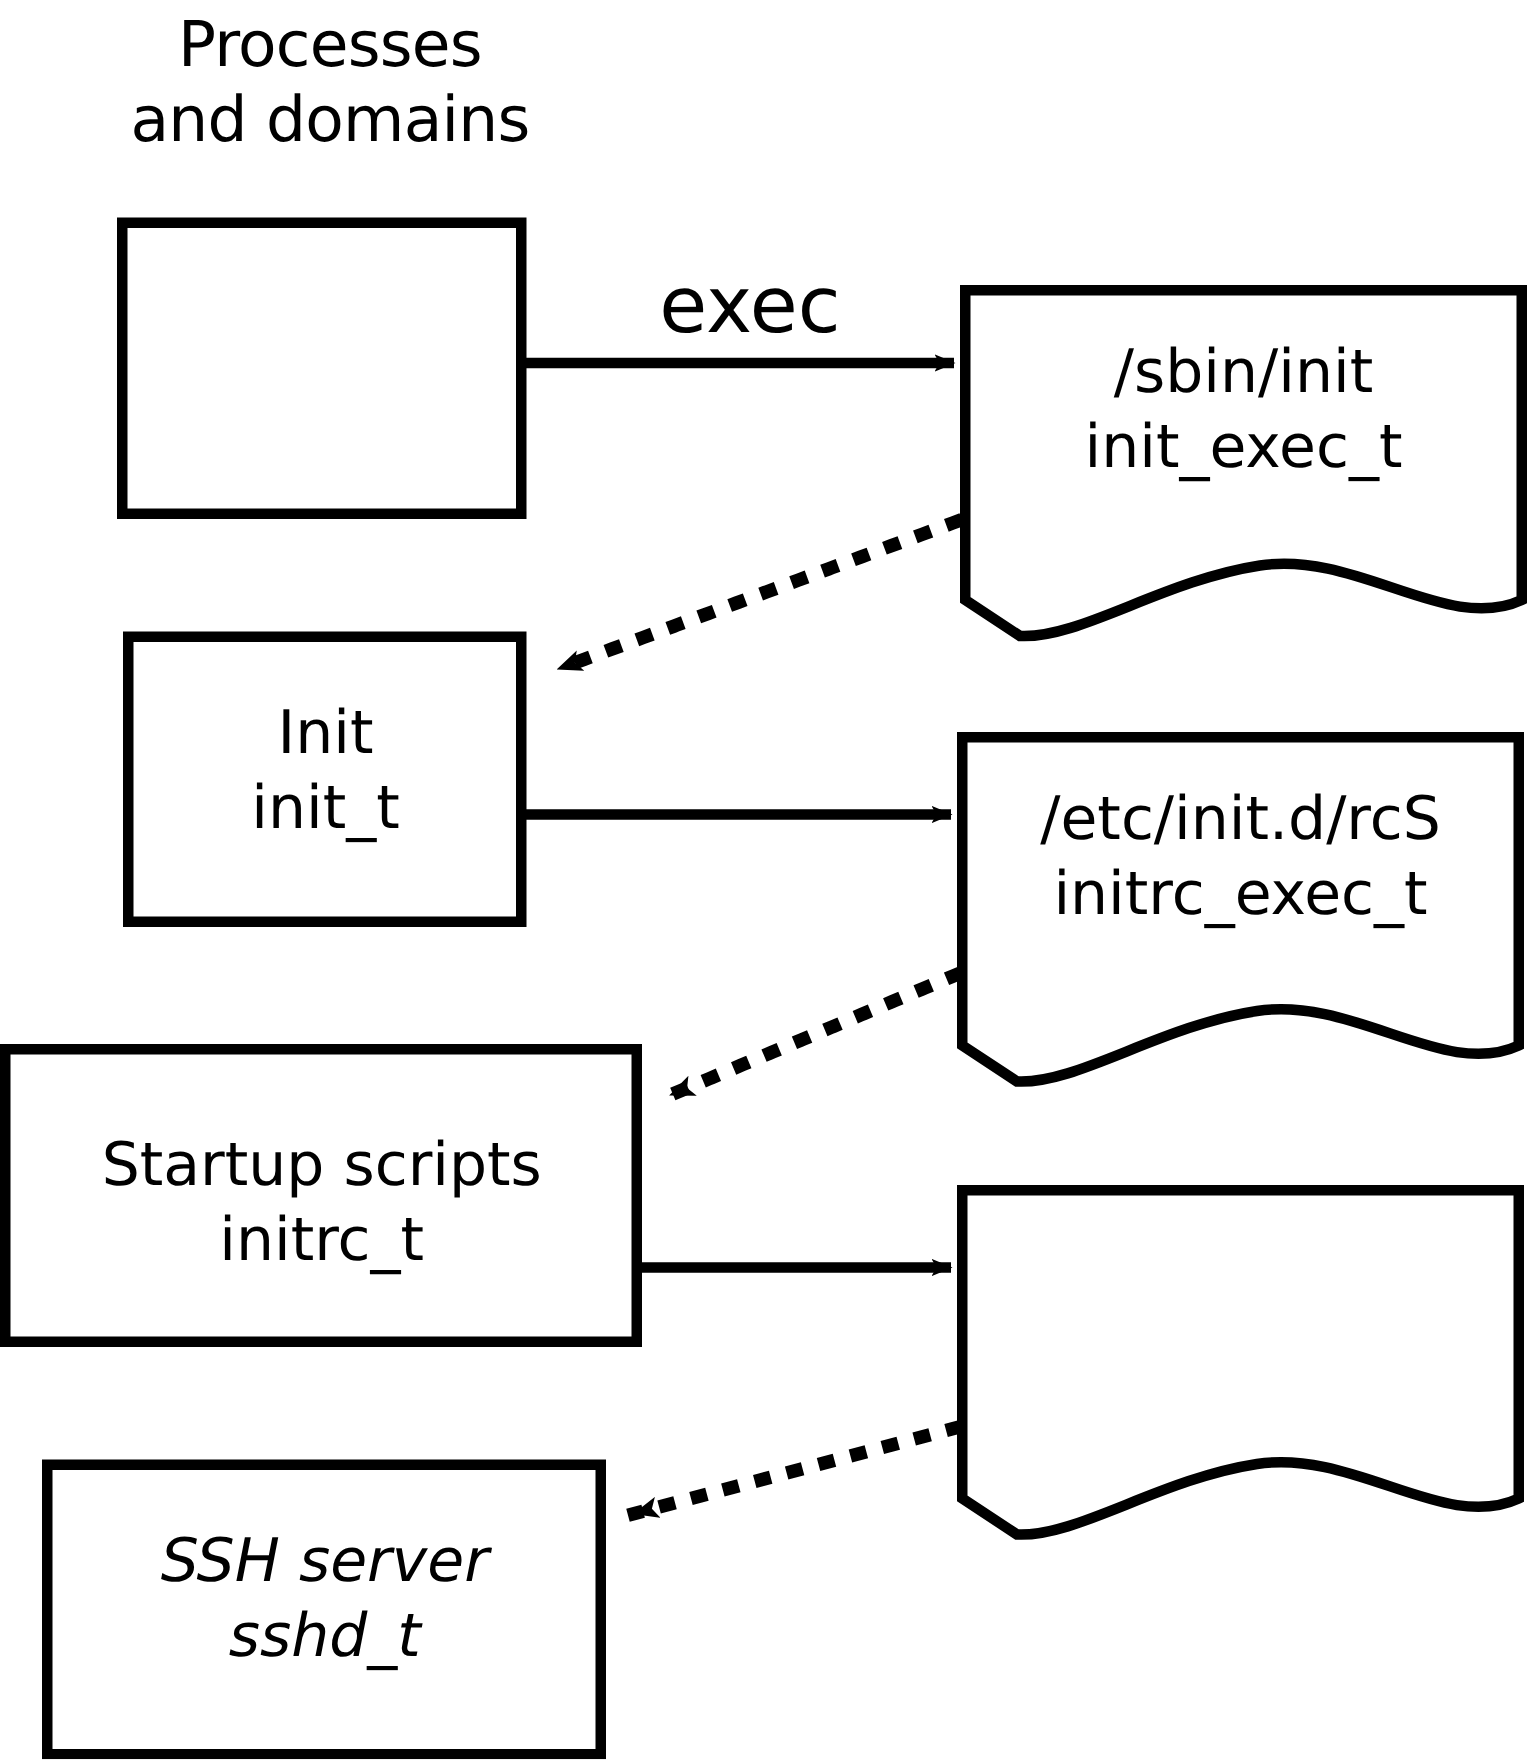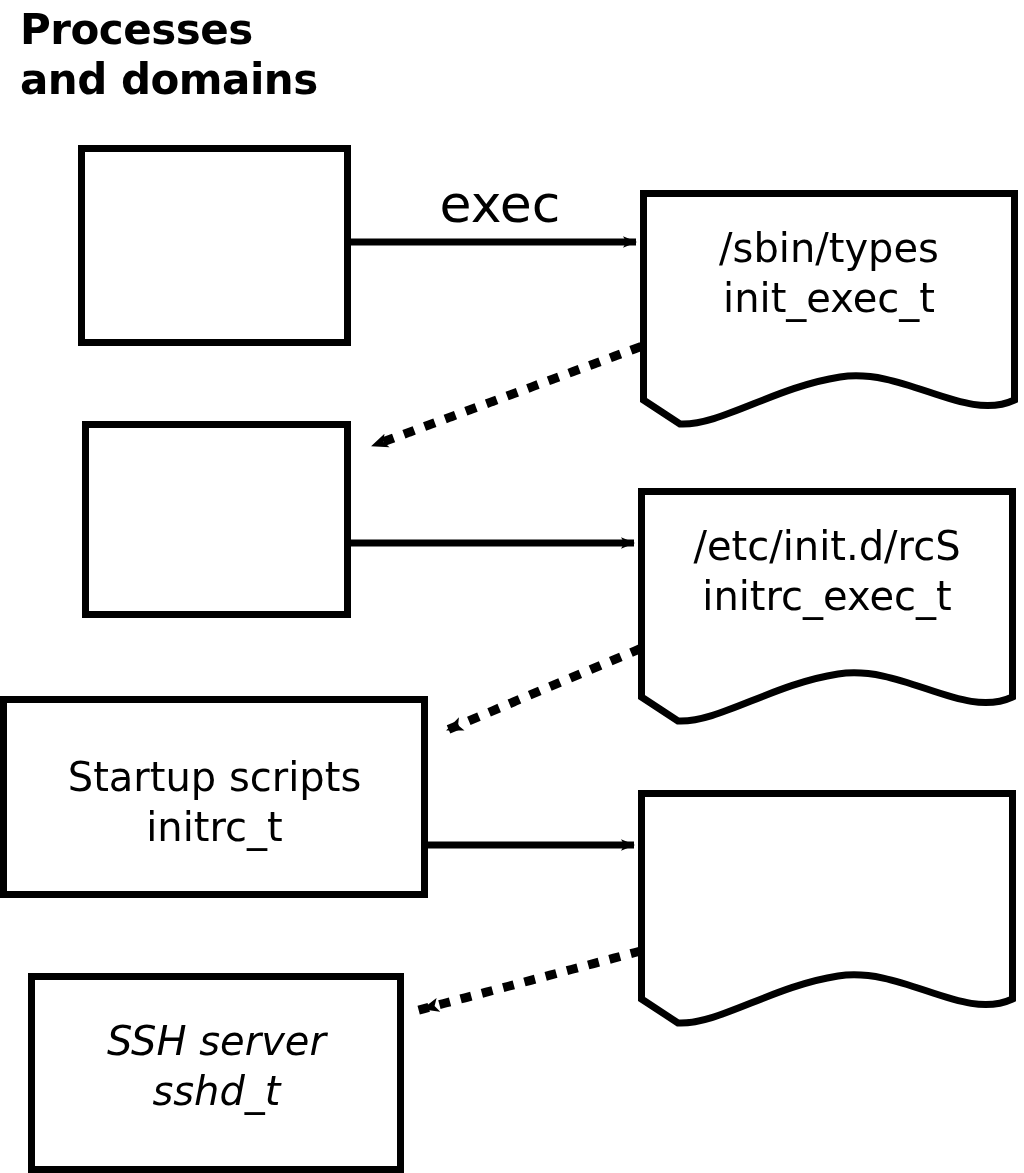--- a/index.html
+++ b/index.html
@@ -21,24 +21,24 @@
   }
   #diagram-svg {
     position: absolute;
     left: 0;
     top: 0;
     width: 1024px;
     height: 1173px;
   }
   .col-header {
     position: absolute;
-    font-weight: bold;
+    font-weight: normal;
     font-size: 42px;
     line-height: 50px;
-    text-align: left;
+    text-align: center;
     white-space: pre-line;
     letter-spacing: -0.5px;
   }
   #header-left  { left: 20px;  top: 5px;  width: 400px; }
   #header-right { left: 600px; top: 5px;  width: 420px; }
 
   .node-label {
     position: absolute;
     text-align: center;
     font-size: 40px;
@@ -104,28 +104,30 @@
     <line x1="424" y1="845" x2="634" y2="845" stroke="#000000" stroke-width="7" marker-end="url(#arrow-solid)"></line>
 
     <line x1="637" y1="348" x2="372" y2="446" stroke="#000000" stroke-width="9" stroke-dasharray="2 20" stroke-linecap="square" marker-end="url(#arrow-dotted)"></line>
 
     <line x1="637" y1="650" x2="447" y2="730" stroke="#000000" stroke-width="9" stroke-dasharray="2 20" stroke-linecap="square" marker-end="url(#arrow-dotted)"></line>
 
     <line x1="637" y1="952" x2="423" y2="1009" stroke="#000000" stroke-width="9" stroke-dasharray="2 20" stroke-linecap="square" marker-end="url(#arrow-dotted)"></line>
   </svg>
 
 
+  <div class="node-label" style="left:85px; top:464px; width:264px;">Init
+init_t</div>
 
   <div class="node-label" style="left:3px; top:752px; width:423px;">Startup scripts
 initrc_t</div>
 
   <div class="node-label" style="left:31px; top:1016px; width:371px;font-style:italic;">SSH server
 sshd_t</div>
 
-  <div class="node-label" style="left:643px; top:223px; width:372px;">/sbin/types
+  <div class="node-label" style="left:643px; top:223px; width:372px;">/sbin/init
 init_exec_t</div>
 
   <div class="node-label" style="left:641px; top:521px; width:372px;">/etc/init.d/rcS
 initrc_exec_t</div>
 
 
   <div class="edge-label" style="left:400px; top:183px; width:200px;">exec</div>
 
 </div>
 

